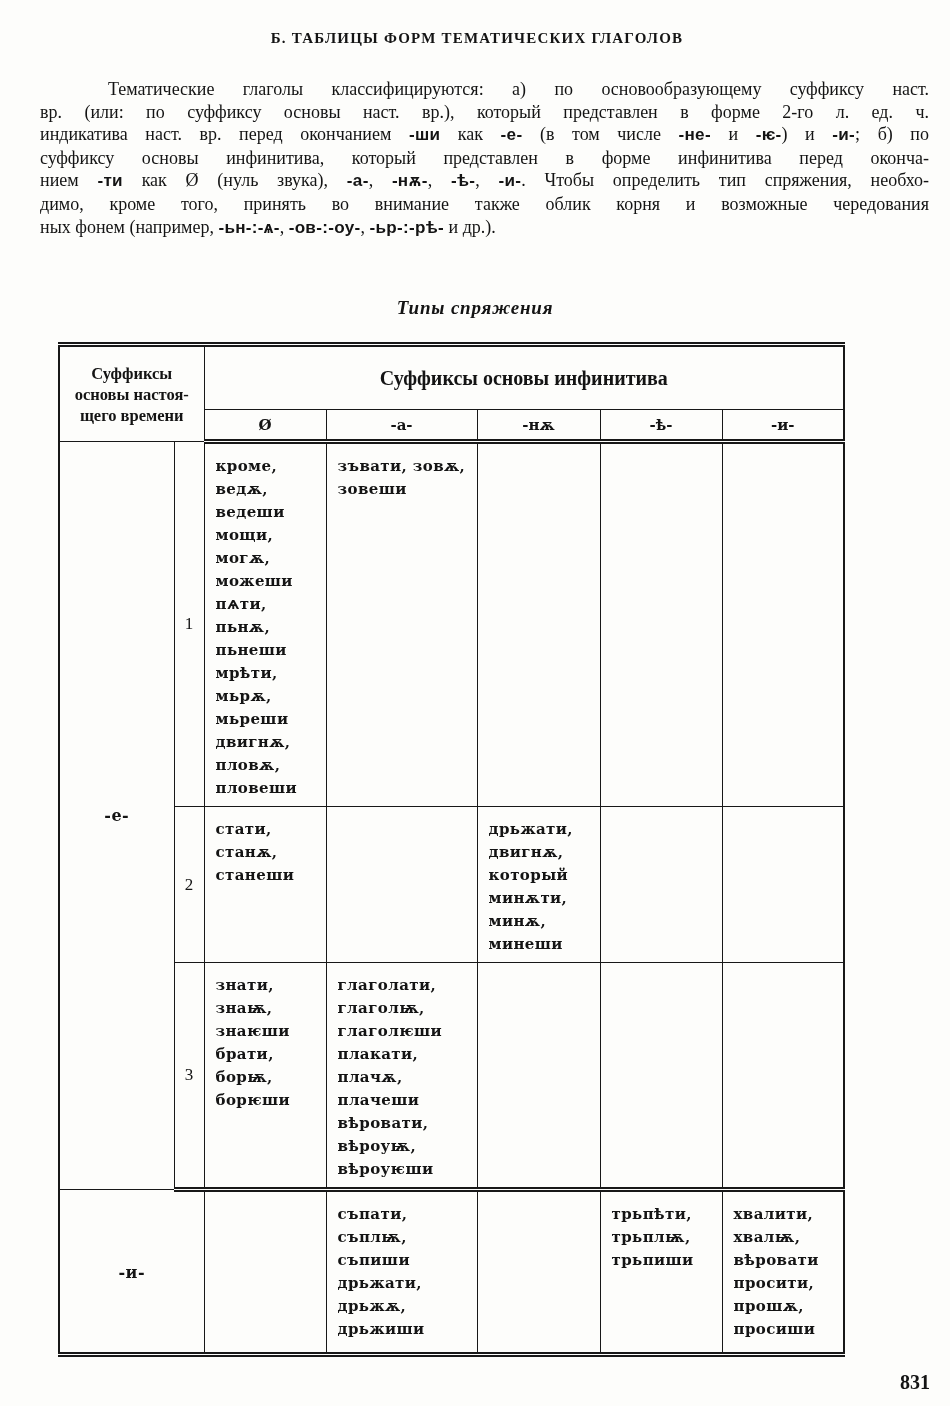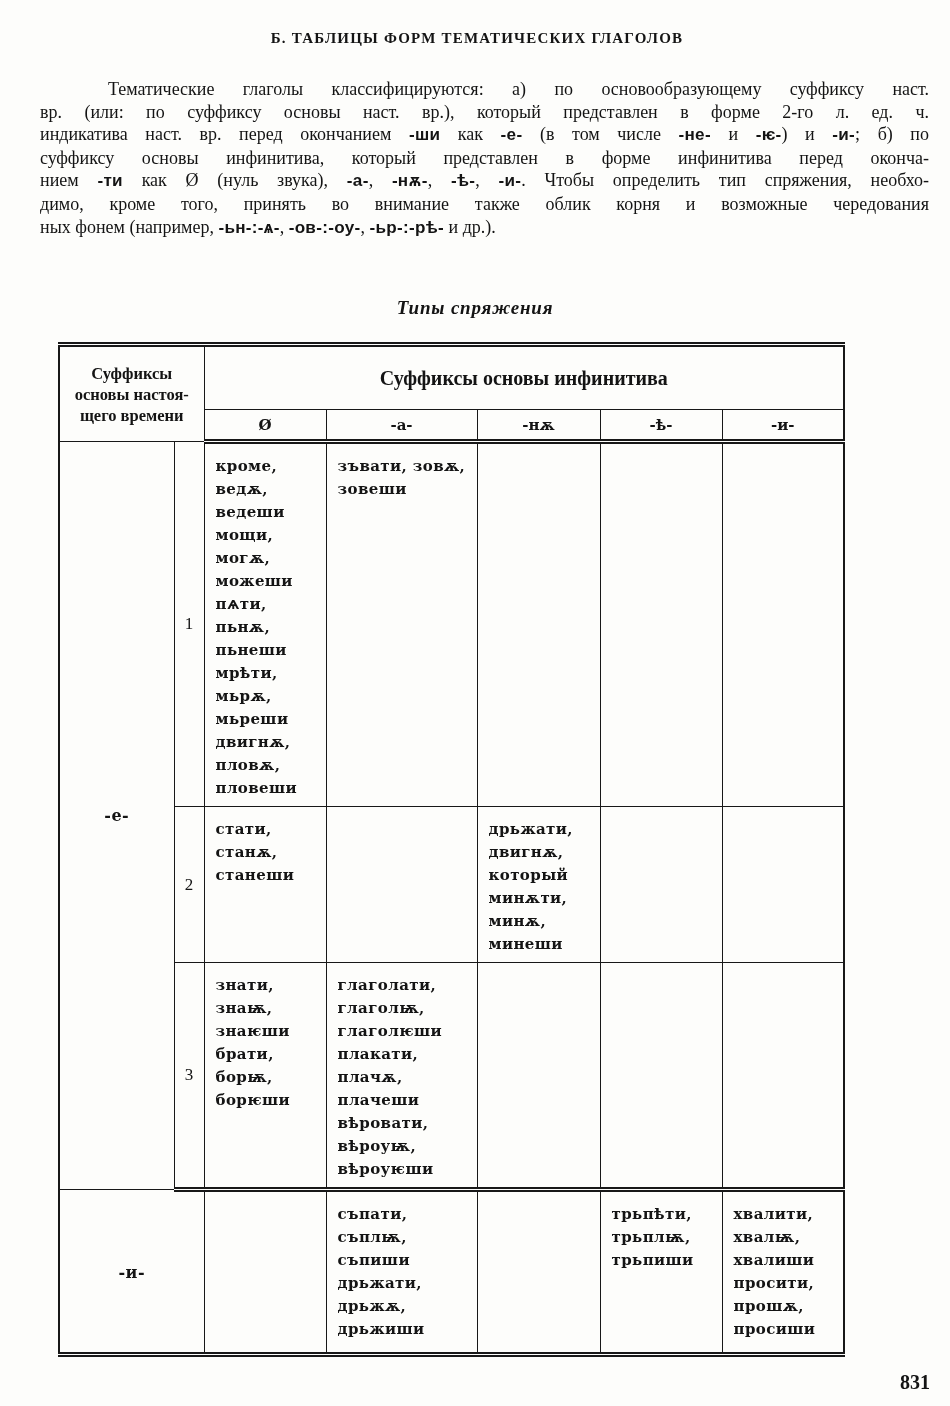--- a/index.html
+++ b/index.html
@@ -218,21 +218,21 @@
           </td>
           <td class="cell"></td>
           <td class="cell">
             <div>трьпѣти,</div>
             <div>трьплѭ,</div>
             <div>трьпиши</div>
           </td>
           <td class="cell">
             <div>хвалити,</div>
             <div>хвалѭ,</div>
-            <div>хвалиши</div>
+            <div>вѣровати</div>
             <div>просити,</div>
             <div>прошѫ,</div>
             <div>просиши</div>
           </td>
         </tr>
       </tbody>
   </table>
 
   <div class="pageno">831</div>
 

